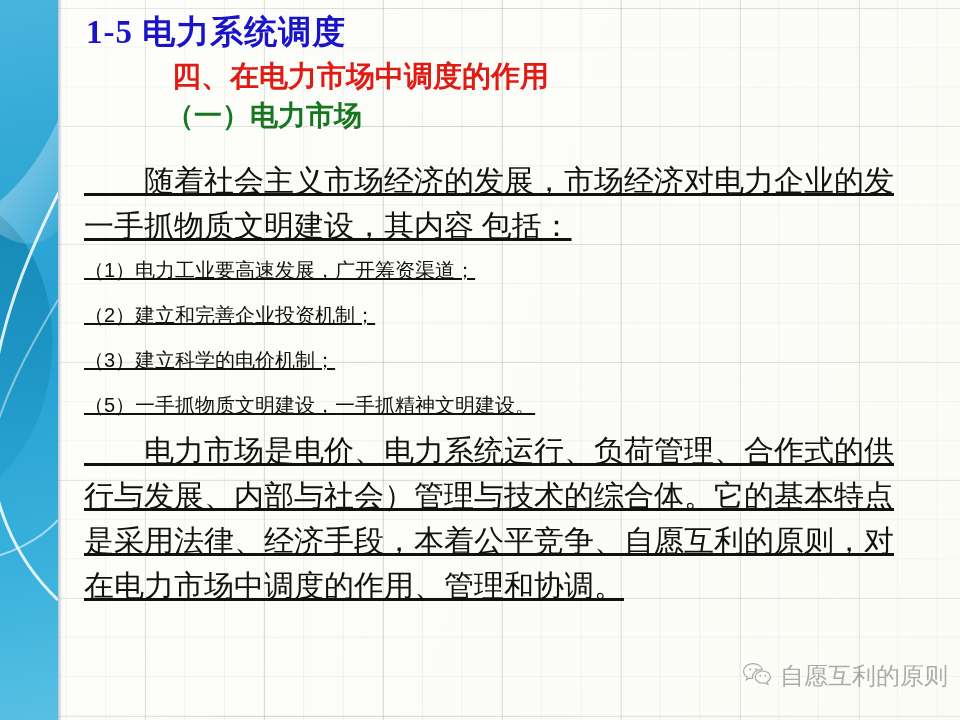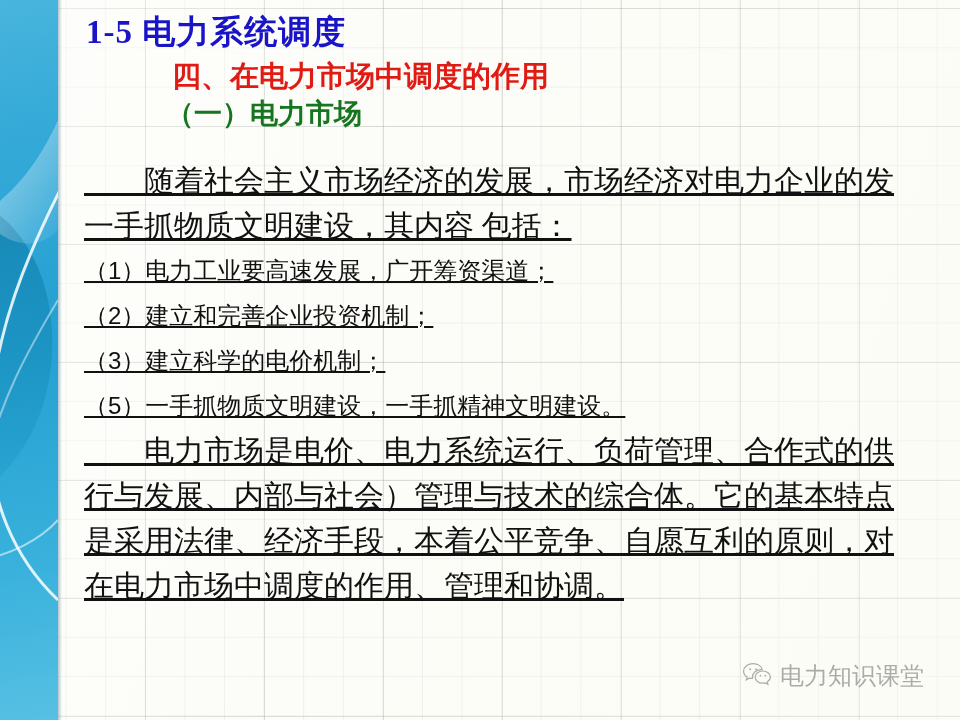--- a/index.html
+++ b/index.html
@@ -90,21 +90,21 @@
     font-size: 29px;
     line-height: 34px;
     color: #e01b14;
     white-space: nowrap;
     margin-left: 40px;
   }
   .h-sub2 {
     position: absolute;
     left: 166px;
     top: 99px;
-    font-family: Liberation Mono, monospace;
+    font-family: Liberation Sans, sans-serif;
     font-weight: bold;
     font-size: 28px;
     line-height: 33px;
     color: #15761f;
     white-space: nowrap;
   }
 
   
   .body-text {
     position: absolute;
@@ -118,21 +118,21 @@
     letter-spacing: 0px;
   }
   .body-text p {
     margin: 0;
     padding: 0;
     white-space: nowrap;
     text-decoration: underline;
   }
   .num {
     font-family: "Liberation Sans", "DejaVu Sans", sans-serif;
-    font-size: 24px;
+    font-size: 20px;
   }
 
   
   .watermark {
     position: absolute;
     left: 742px;
     top: 662px;
     display: flex;
     align-items: center;
     gap: 8px;
@@ -202,16 +202,16 @@
     <span class="wechat-icon">
       <svg width="30" height="24" viewBox="0 0 30 24" xmlns="http://www.w3.org/2000/svg" aria-hidden="true">
         <path d="M11.2 1.6C5.9 1.6 1.6 5.0 1.6 9.2c0 2.4 1.4 4.5 3.6 5.9l-0.9 2.7 3.1-1.6c0.8 0.2 1.7 0.3 2.6 0.3h0.6c-0.1-0.5-0.2-1.0-0.2-1.5 0-4.1 4.0-7.4 8.9-7.4 0.3 0 0.6 0 0.9 0.1C19.6 4.3 15.9 1.6 11.2 1.6z" fill="none" stroke="#6a6a6a" stroke-width="1.2"></path>
         <circle cx="8.2" cy="7.2" r="1.0" fill="#6a6a6a"></circle>
         <circle cx="14.2" cy="7.2" r="1.0" fill="#6a6a6a"></circle>
         <path d="M28.4 15.1c0-3.4-3.4-6.1-7.6-6.1s-7.6 2.7-7.6 6.1 3.4 6.1 7.6 6.1c0.9 0 1.7-0.1 2.5-0.3l2.6 1.4-0.7-2.3C27.1 18.8 28.4 17.1 28.4 15.1z" fill="none" stroke="#6a6a6a" stroke-width="1.2"></path>
         <circle cx="18.4" cy="13.6" r="0.85" fill="#6a6a6a"></circle>
         <circle cx="23.3" cy="13.6" r="0.85" fill="#6a6a6a"></circle>
       </svg>
     </span>
-    <span class="wm-text">电力知识课堂</span>
+    <span class="wm-text">自愿互利的原则</span>
   </div>
 
 </div>
 
 </body></html>

